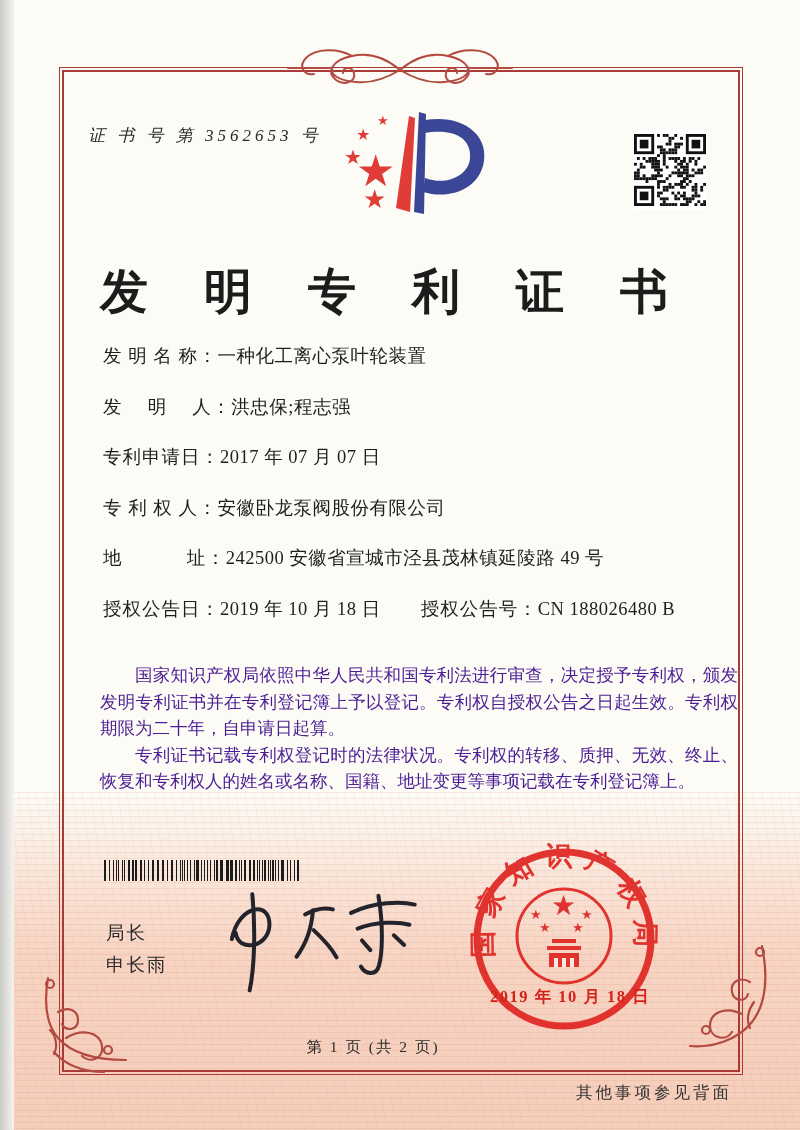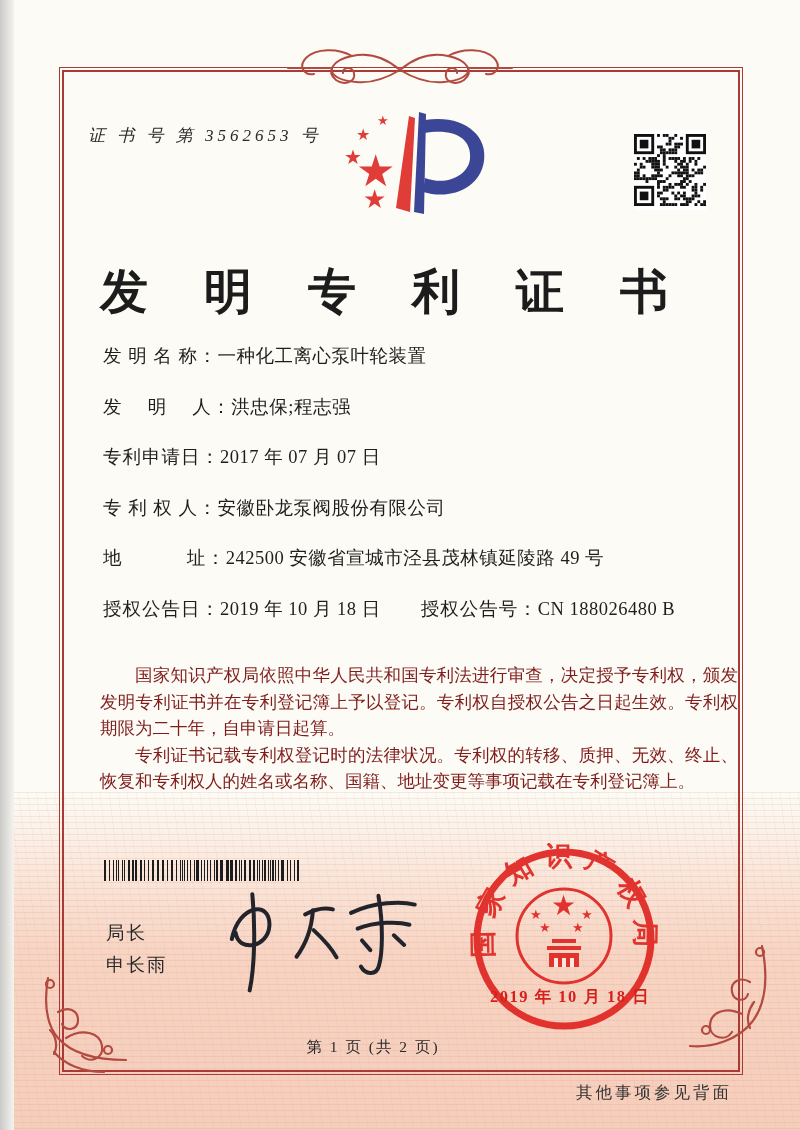--- a/index.html
+++ b/index.html
@@ -23,21 +23,21 @@
   .abs{position:absolute;}
   .cert-no{left:88px;top:124px;font-size:17px;letter-spacing:4px;color:#2a2a2a;font-style:italic;}
   .title{left:0;top:240px;width:768px;text-align:center;font-size:48px;
     font-weight:600;letter-spacing:22px;text-indent:22px;color:#1c1c1c;margin-top:20px;}
   .fields{left:103px;top:343px;width:620px;font-size:18.5px;color:#1e1e1e;}
   .frow{margin-bottom:25.5px;white-space:nowrap;}
   .flabel{letter-spacing:1px;}
   .fvalue{letter-spacing:.5px;text-align:center;}
   .grant-row{display:flex;gap:40px;}
   .paras{left:100px;top:662px;width:638px;font-size:17.5px;line-height:1.52;
-    text-align:justify;color:#7f1d1d;}
+    text-align:justify;color:#4c1d95;}
   .paras p{margin:0;text-indent:2em;}
   .barcode{left:104px;top:860px;width:198px;height:21px;}
   .signer{left:106px;font-size:18.5px;color:#2a2a2a;letter-spacing:2px;}
   .sig-svg{left:210px;top:884px;width:215px;height:115px;transform:rotate(-2deg);}
   .seal{left:468px;top:843px;width:192px;height:192px;opacity:.93;}
   .seal-date{left:490px;top:986px;font-size:16.5px;color:#d5211c;letter-spacing:1.5px;font-weight:600;}
   .page-ind{left:0;top:1037px;width:746px;text-align:center;font-size:15.5px;color:#2a2a2a;letter-spacing:2px;}
   .back-note{left:0;top:1082px;width:732px;text-align:right;font-size:16.5px;color:#333;letter-spacing:3px;}
   svg{display:block;}
 </style>

